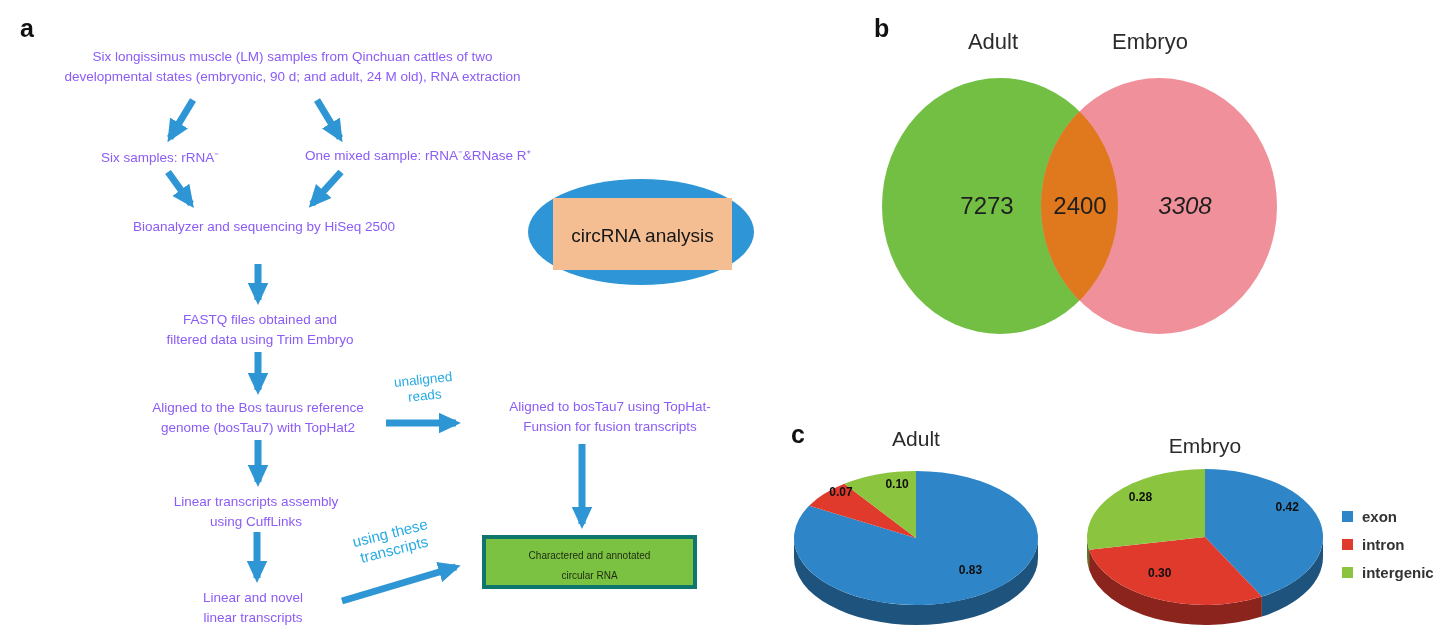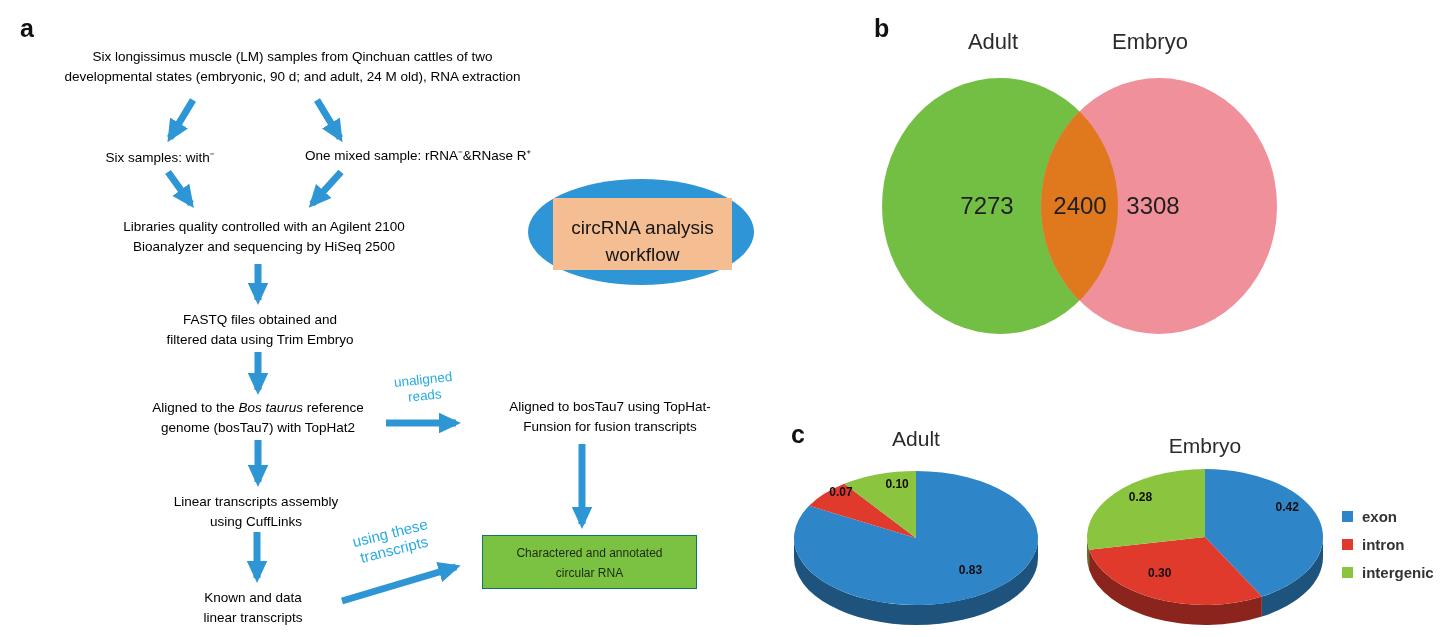--- a/index.html
+++ b/index.html
@@ -3,29 +3,29 @@
 <meta charset="utf-8">
 <style>
   html,body{margin:0;padding:0;}
   body{
     width:1447px;height:637px;position:relative;background:#ffffff;
     font-family:"Liberation Sans",sans-serif;overflow:hidden;
     -webkit-font-smoothing:antialiased;
   }
   .abs{position:absolute;}
   .panel-letter{font-weight:700;font-size:25px;color:#111;}
-  .flow-text{font-size:13.5px;color:#000000;text-align:center;line-height:20px;}
-  .flow-text .it{font-style:italic;}
+  .flow-text{font-size:13.5px;color:#8b5cf6;text-align:center;line-height:20px;}
+  .flow-text .it{}
   .edge-label{font-size:13.5px;text-align:center;line-height:16px;}
   .edge-label.big{font-size:15px;line-height:17px;}
   .badge-ellipse{width:226px;height:106px;border-radius:50%;}
   .badge-rect{position:absolute;left:25px;top:19px;width:179px;height:72px;
-    text-align:center;font-size:19px;line-height:27px;color:#161616;padding-top:16px;box-sizing:border-box;}
-  .result-box{width:215px;height:54px;text-align:center;font-size:12px;line-height:20px;
-    color:#1d2a12;padding-top:7px;box-sizing:border-box;border:1px solid #0f766e;}
+    text-align:center;font-size:19px;line-height:27px;color:#161616;padding-top:24px;box-sizing:border-box;}
+  .result-box{width:215px;height:54px;text-align:center;font-size:10px;line-height:20px;
+    color:#1d2a12;padding-top:7px;box-sizing:border-box;border:4px solid #0f766e;}
   .venn-title{font-size:22px;color:#2b2b2b;text-align:center;width:140px;}
   .venn-num{font-size:24px;color:#1e1e1e;text-align:center;width:90px;}
   .pie-title{font-size:21px;color:#2b2b2b;text-align:center;width:150px;}
   .pie-val{position:absolute;font-size:12px;font-weight:700;color:#0e0e0e;width:46px;text-align:center;}
   .legend-item{display:flex;align-items:center;gap:9px;height:13px;}
   .legend-swatch{width:11px;height:11px;display:inline-block;}
   .legend-label{font-size:15px;font-weight:700;color:#333;line-height:13px;}
   svg{display:block;}
 </style>
 </head>
@@ -52,25 +52,24 @@
     <line x1="582" y1="444" x2="582" y2="524" marker-end="url(#ah)" stroke="#2E96D4"></line>
     <line x1="342" y1="601" x2="456" y2="567" marker-end="url(#ah)" stroke="#2E96D4"></line>
   </g>
 </svg>
 
 <div class="abs flow-text" style="left:10px;top:47px;width:565px;">
   <div>Six longissimus muscle (LM) samples from Qinchuan cattles of two</div>
   <div>developmental states (embryonic, 90 d; and adult, 24 M old), RNA extraction</div>
 </div>
 
-<div class="abs flow-text" style="left:60px;top:148px;width:200px;">Six samples: with⁻</div>
+<div class="abs flow-text" style="left:60px;top:148px;width:200px;">Six samples: rRNA⁻</div>
 <div class="abs flow-text" style="left:287px;top:146px;width:262px;text-align:center;">One mixed sample: rRNA⁻&amp;RNase R⁺</div>
 
 <div class="abs flow-text" style="left:114px;top:217px;width:300px;">
-  <div>Libraries quality controlled with an Agilent 2100</div>
   <div>Bioanalyzer and sequencing by HiSeq 2500</div>
 </div>
 
 <div class="abs flow-text" style="left:135px;top:310px;width:250px;">
   <div>FASTQ files obtained and</div>
   <div>filtered data using Trim Embryo</div>
 </div>
 
 <div class="abs flow-text" style="left:108px;top:398px;width:300px;">
   <div><span>Aligned to the </span><span class="it">Bos taurus</span><span> reference</span></div>
@@ -81,42 +80,41 @@
   <div>Aligned to bosTau7 using TopHat-</div>
   <div>Funsion for fusion transcripts</div>
 </div>
 
 <div class="abs flow-text" style="left:131px;top:492px;width:250px;">
   <div>Linear transcripts assembly</div>
   <div>using CuffLinks</div>
 </div>
 
 <div class="abs flow-text" style="left:153px;top:588px;width:200px;">
-  <div>Known and data</div>
+  <div>Linear and novel</div>
   <div>linear transcripts</div>
 </div>
 
 <div class="abs edge-label" id="lbl-unaligned" style="left: 374px; top: 372px; width: 100px; transform: rotate(-6deg); color: rgb(41, 171, 226);">
   <div>unaligned</div>
   <div>reads</div>
 </div>
 <div class="abs edge-label big" id="lbl-using" style="left: 332px; top: 524px; width: 120px; transform: rotate(-14deg); color: rgb(41, 171, 226);">
   <div>using these</div>
   <div>transcripts</div>
 </div>
 
 <div class="abs result-box" id="result-box" style="left: 482px; top: 535px; background: rgb(124, 194, 66);">
   <div>Charactered and annotated</div>
   <div>circular RNA</div>
 </div>
 
 <div class="abs badge-ellipse" id="badge-ellipse" style="left: 528px; top: 179px; background: rgb(46, 150, 214);">
   <div class="badge-rect" id="badge-rect" style="background: rgb(244, 190, 146);">
     <div>circRNA analysis</div>
-    <div>workflow</div>
   </div>
 </div>
 
 <div class="abs panel-letter" style="left:874px;top:14px;">b</div>
 <div class="abs venn-title" style="left:923px;top:29px;">Adult</div>
 <div class="abs venn-title" style="left:1080px;top:29px;">Embryo</div>
 
 <svg class="abs" style="left:860px;top:55px;" width="460" height="300" viewBox="0 0 460 300">
   <defs>
     <clipPath id="venn-left-clip">
@@ -125,21 +123,21 @@
   </defs>
   <ellipse cx="140" cy="151" rx="118" ry="128" fill="#72BF44"></ellipse>
   <ellipse cx="299" cy="151" rx="118" ry="128" fill="#F0909A"></ellipse>
   <g clip-path="url(#venn-left-clip)">
     <ellipse cx="299" cy="151" rx="118" ry="128" fill="#E0791D"></ellipse>
   </g>
 </svg>
 
 <div class="abs venn-num" style="left:942px;top:192px;">7273</div>
 <div class="abs venn-num" style="left:1035px;top:192px;">2400</div>
-<div class="abs venn-num" style="left:1108px;top:192px;">3308</div>
+<div class="abs venn-num" style="left:1140px;top:192px;font-style:italic;">3308</div>
 
 <div class="abs panel-letter" style="left:791px;top:420px;">c</div>
 <div class="abs pie-title" style="left:841px;top:427px;">Adult</div>
 <div class="abs pie-title" style="left:1130px;top:434px;">Embryo</div>
 
 <svg class="abs" id="pie-svg" style="left:770px;top:418px;" width="677" height="219" viewBox="0 0 677 219">
     <path d="M268,120 A122,67 0 0 1 24,120.00000000000001 L24,140 A122,67 0 0 0 268,140 Z" fill="#1d537c"></path>
     <path d="M146,120 L146,53 A122,67 0 1 1 39.09058503464861,87.72250383518511 Z" fill="#2E86C8"></path>
     <path d="M146,120 L39.09058503464861,87.72250383518511 A122,67 0 0 1 74.29019922031817,65.79586137687856 Z" fill="#E03A2D"></path>
     <path d="M146,120 L74.29019922031817,65.79586137687856 A122,67 0 0 1 145.99999999999986,53 Z" fill="#8BC53F"></path>

